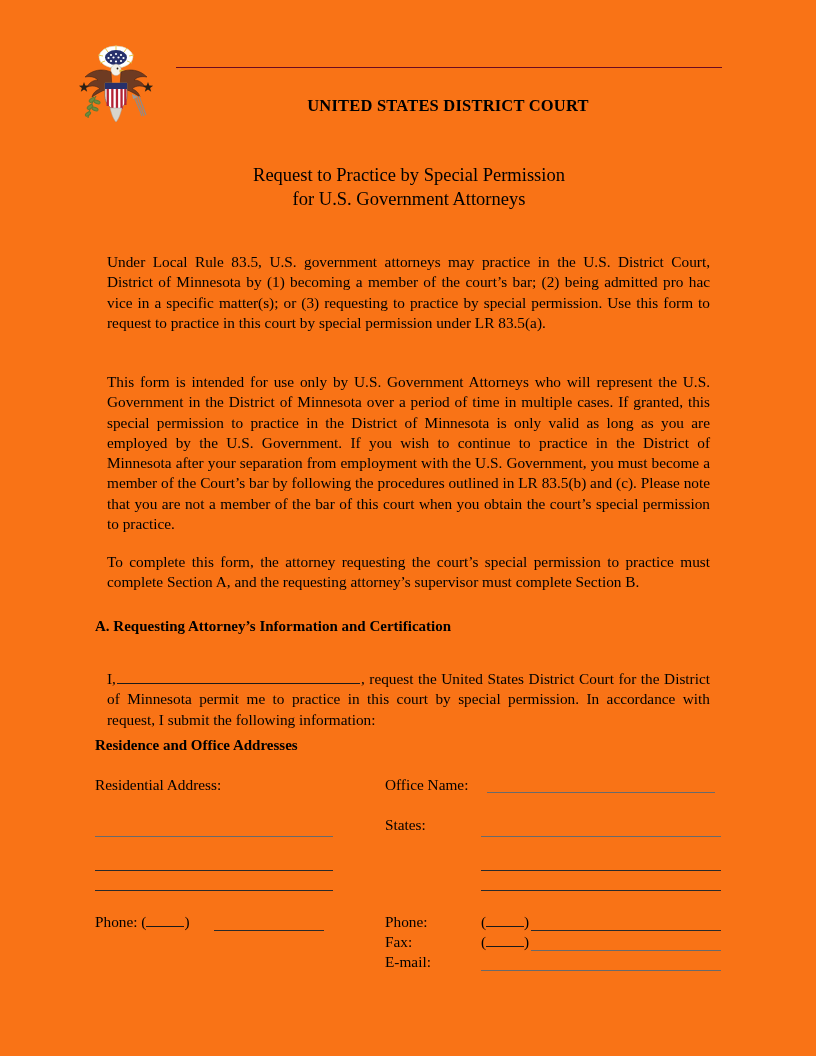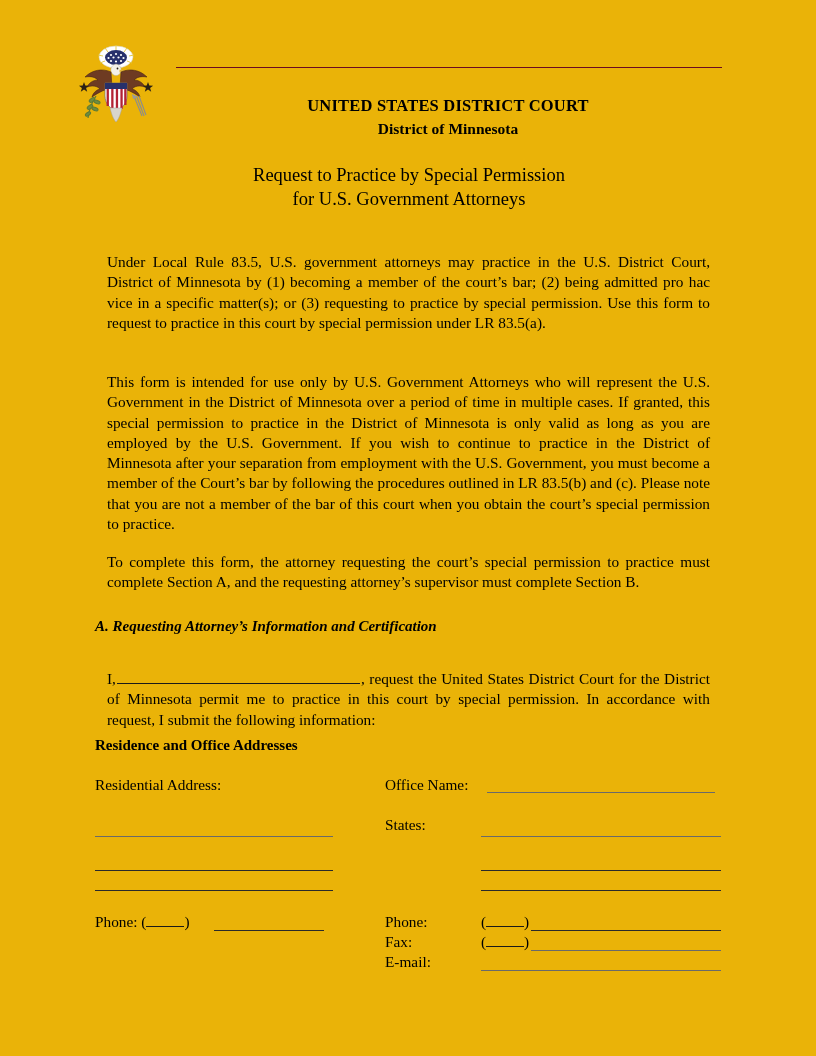--- a/index.html
+++ b/index.html
@@ -14,21 +14,21 @@
     font-family: "Liberation Serif", "DejaVu Serif", serif;
     color: #000000;
     overflow: hidden;
   }
 
   .page {
     position: absolute;
     left: 0; top: 0;
     width: 816px;
     height: 1056px;
-    background: #eab308;
+    background: #f97316;
   }
 
   
   .header {
     position: absolute;
     left: 0; top: 0;
     width: 816px;
     height: 150px;
   }
   .seal {
@@ -104,21 +104,20 @@
   }
   .p1 { top: 240px; }
   .p2 { top: 360px; font-family: Liberation Serif, serif; }
   .p3 { top: 540px; }
 
   .section-head {
     position: absolute;
     left: 95px;
     top: 618px;
     width: 627px;
-    font-style: italic;
     font-weight: bold;
     font-size: 15px;
   }
 
   .p4 { top: 657px; }
 
   .sub-head {
     position: absolute;
     left: 95px;
     top: 737px;
@@ -234,21 +233,20 @@
         <path d="M38 64 C40 72 42 76 44 78 C46 76 48 72 50 64 Z" fill="#d8d5cc" stroke="#a5a199" stroke-width="0.5"></path>
 
         <path d="M12 38 l1.3 3.6 3.8 .1 -3 2.3 1.1 3.7 -3.2-2.2 -3.2 2.2 1.1-3.7 -3-2.3 3.8-.1 Z" fill="#2a2015"></path>
         <path d="M76 38 l1.3 3.6 3.8 .1 -3 2.3 1.1 3.7 -3.2-2.2 -3.2 2.2 1.1-3.7 -3-2.3 3.8-.1 Z" fill="#2a2015"></path>
       </svg>
     </div>
 
     <div class="header-rule"></div>
 
     <div class="court-name">UNITED STATES DISTRICT COURT</div>
-    <div class="court-district">District of Minnesota</div>
   </div>
 
   <div class="title-1">Request to Practice by Special Permission</div>
   <div class="title-2">for U.S. Government Attorneys</div>
 
   <div class="body-col p1">
     <p class="para">Under Local Rule 83.5, U.S. government attorneys may practice in the U.S. District Court, District of Minnesota by (1) becoming a member of the court’s bar; (2) being admitted pro hac vice in a specific matter(s); or (3) requesting to practice by special permission.  Use this form to request to practice in this court by special permission under LR 83.5(a).</p>
   </div>
 
   <div class="body-col p2">

